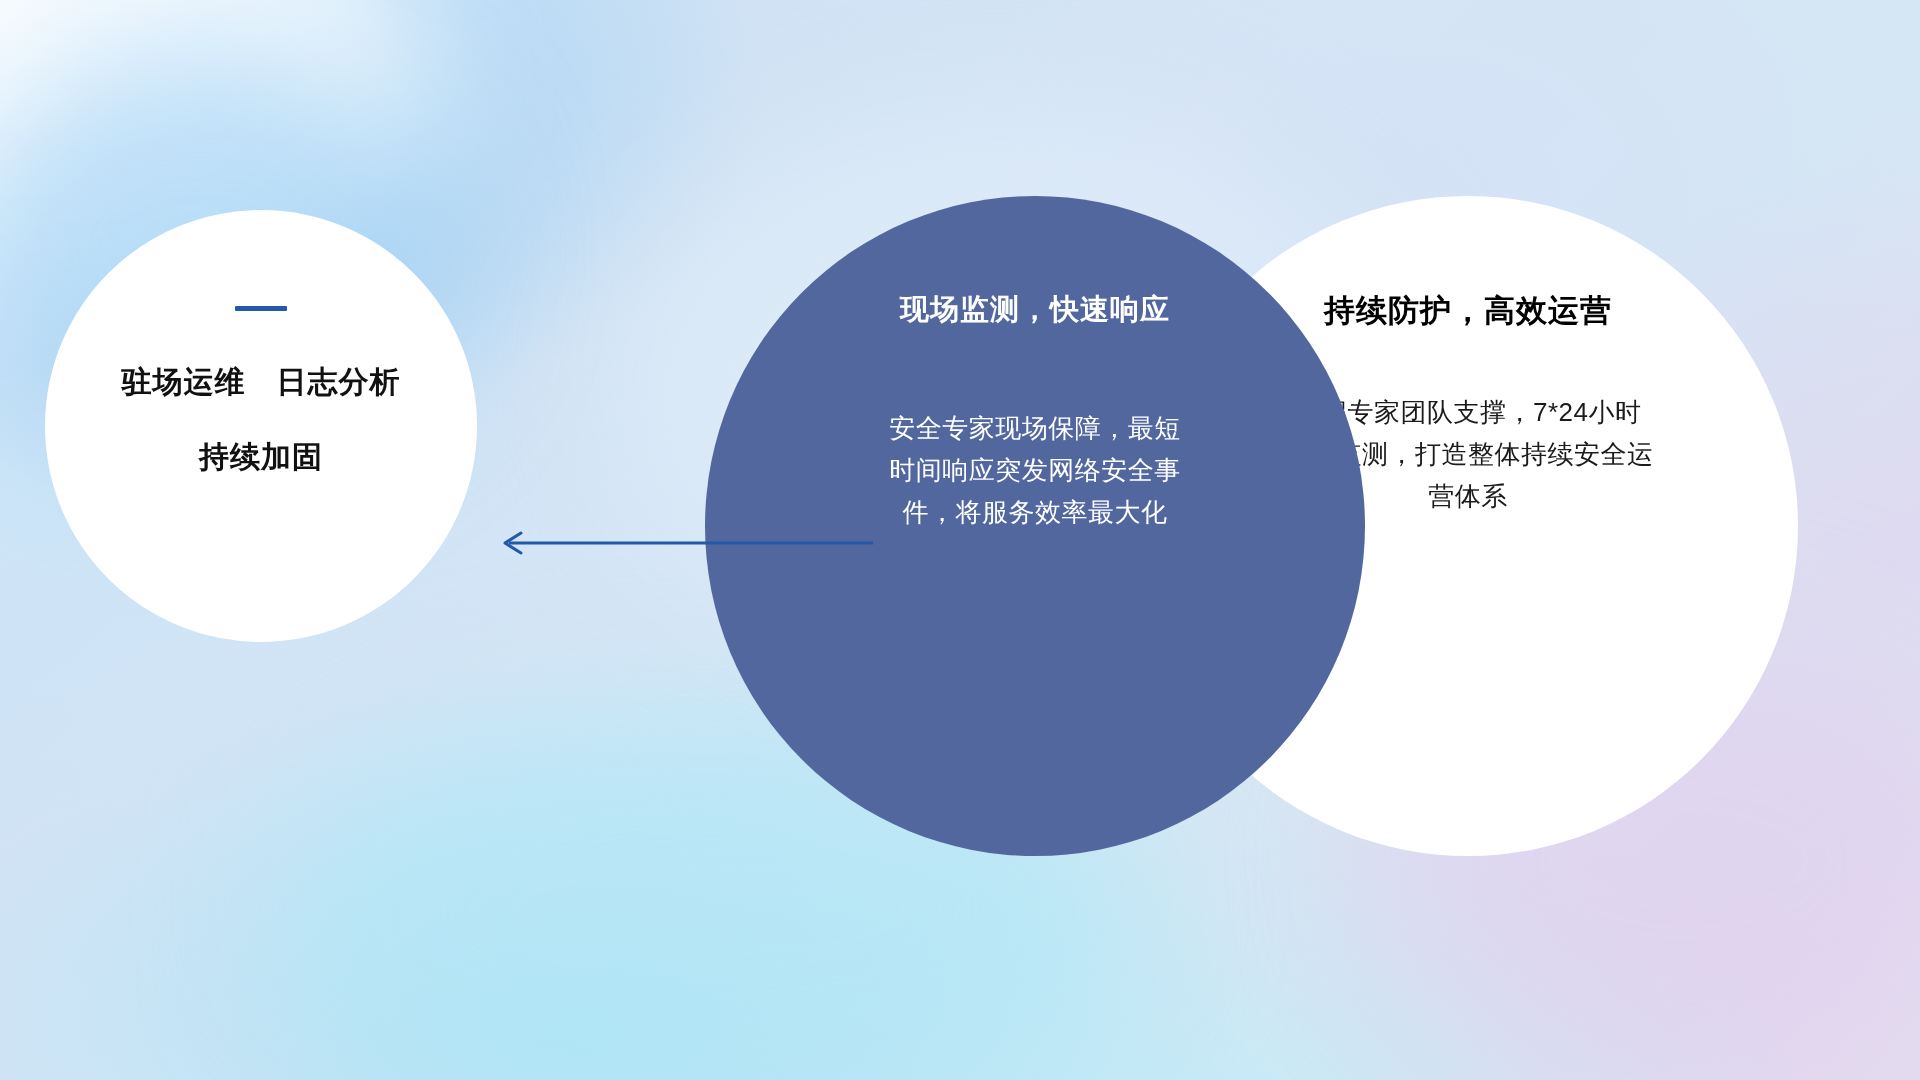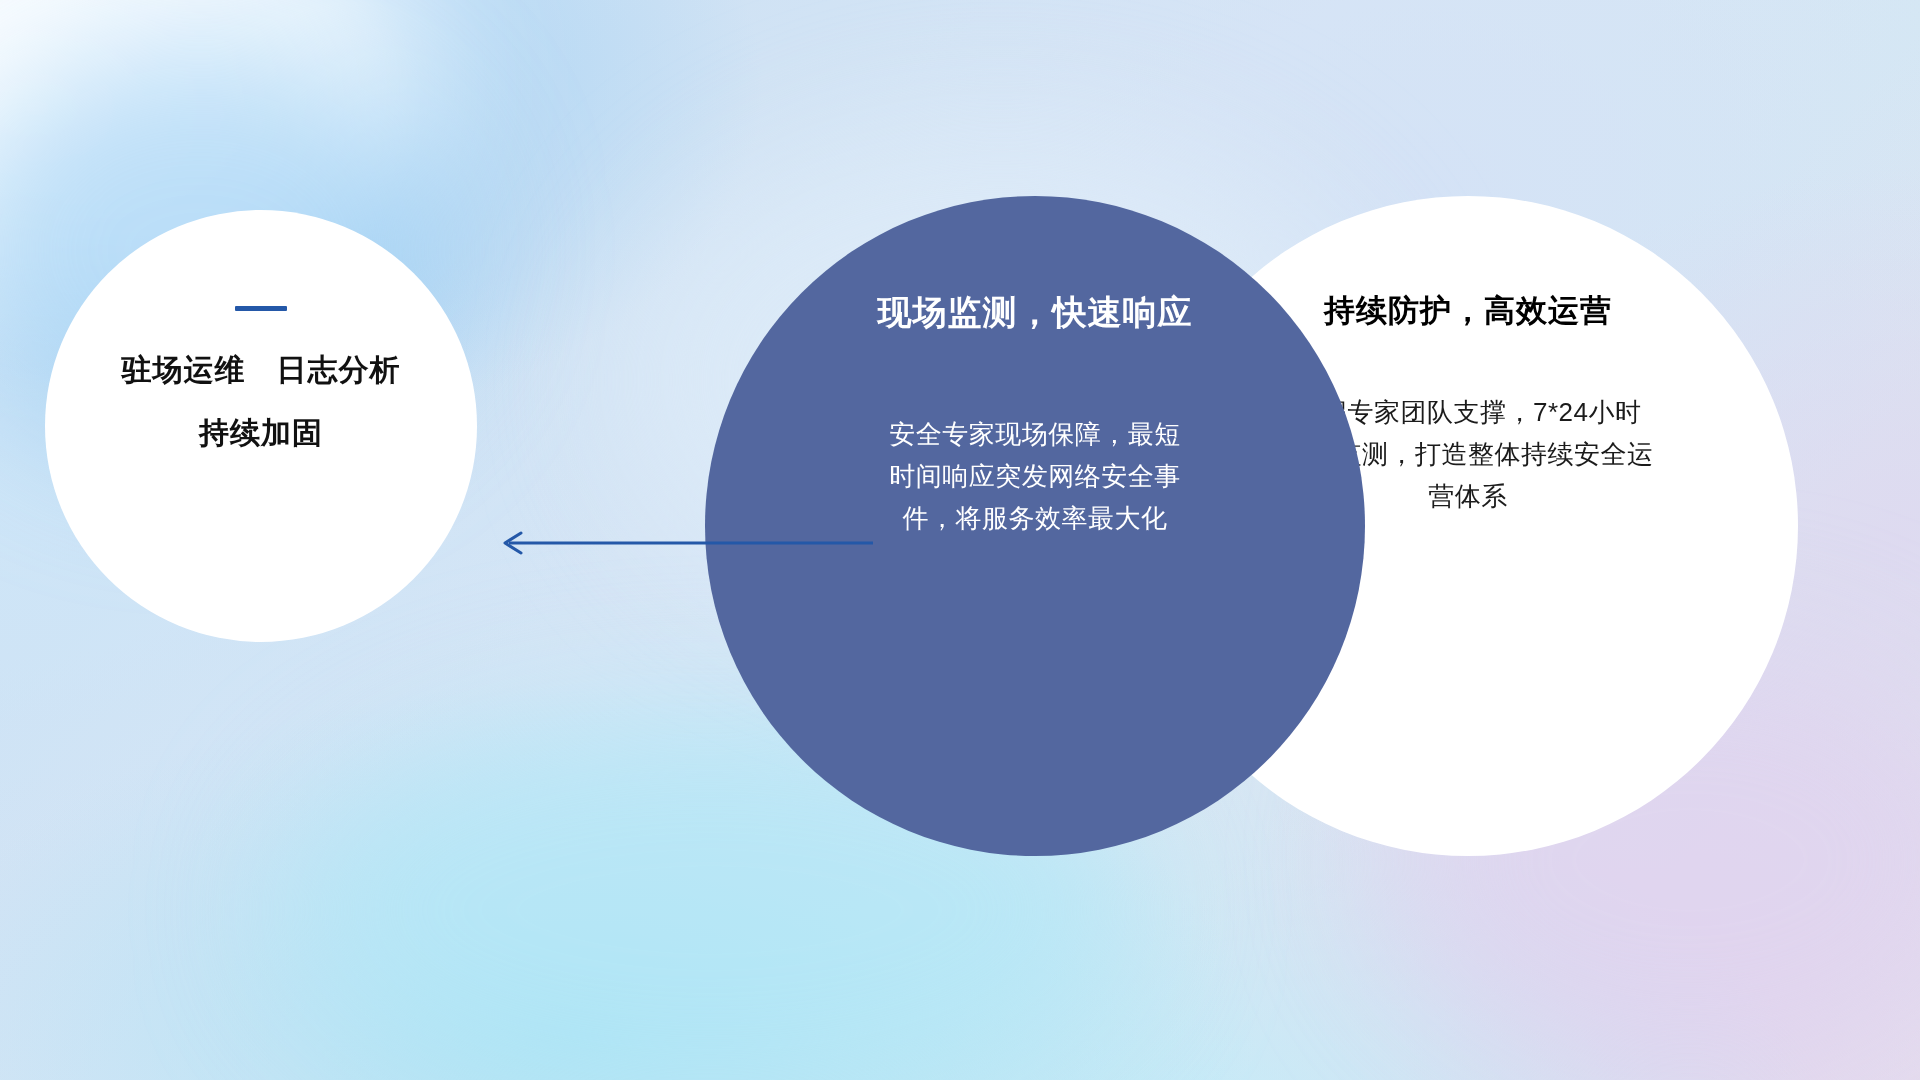--- a/index.html
+++ b/index.html
@@ -27,31 +27,31 @@
           align-items:center;justify-content:flex-start;box-sizing:border-box;}
 
   
   #circle-left{
     left:45px;top:210px;width:432px;height:432px;background:#ffffff;
     padding-top:96px;
   }
   #left-dash{width:52px;height:5px;background:#2458a8;border-radius:1px;margin-bottom:44px;}
   #circle-left .row{
     font-size:30px;font-weight:bold;color:#111111;letter-spacing:1px;
-    line-height:1.0;margin-bottom:33px;white-space:pre;text-align:center;
+    line-height:1.0;margin-bottom:33px;white-space:pre;text-align:center;margin-top:12px;
   }
   #circle-left .row:last-child{margin-bottom:0;}
 
   
   #circle-mid{
     left:705px;top:196px;width:660px;height:660px;background:#53679f;
     padding-top:96px;z-index:2;
   }
   #circle-mid .heading{
-    font-size:34px;font-weight:bold;color:#ffffff;letter-spacing:1px;
+    font-size:29px;font-weight:bold;color:#ffffff;letter-spacing:1px;
     white-space:nowrap;line-height:1.2;
   }
   #circle-mid .body{
     margin-top:80px;font-size:26px;color:#ffffff;line-height:1.62;
     text-align:center;width:300px;letter-spacing:.5px;
   }
 
   
   #circle-right{
     left:1138px;top:196px;width:660px;height:660px;background:#ffffff;

